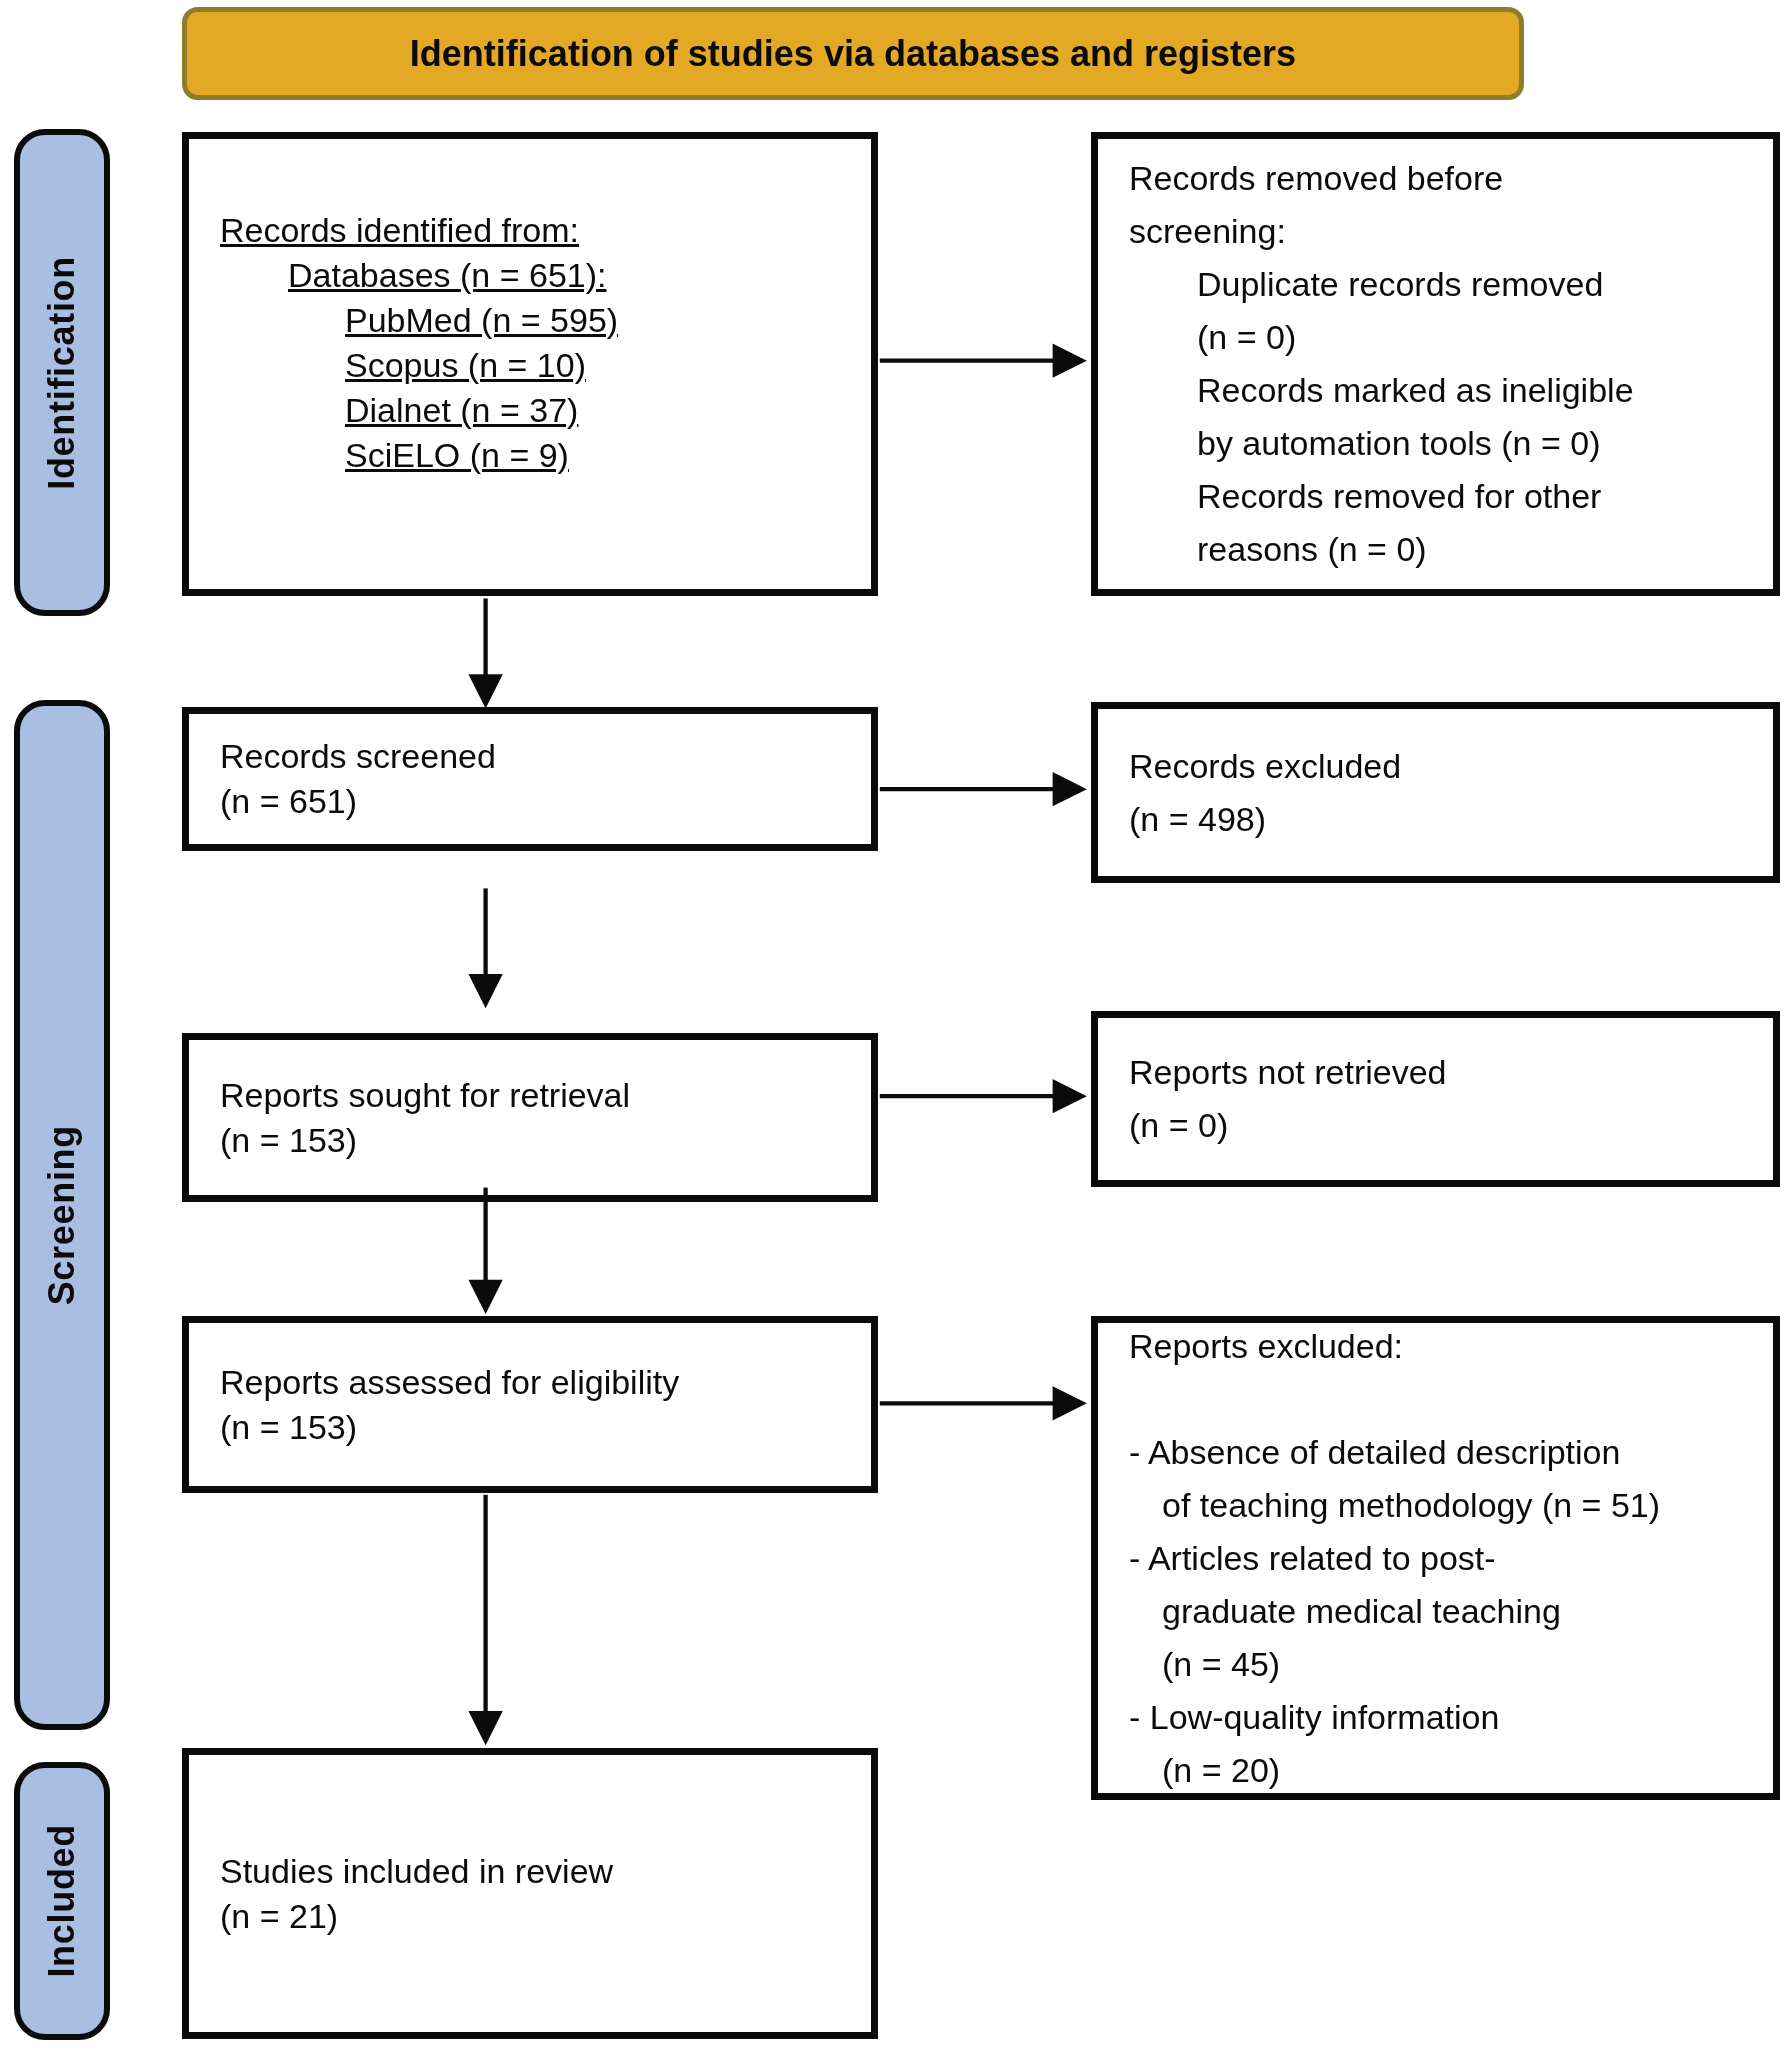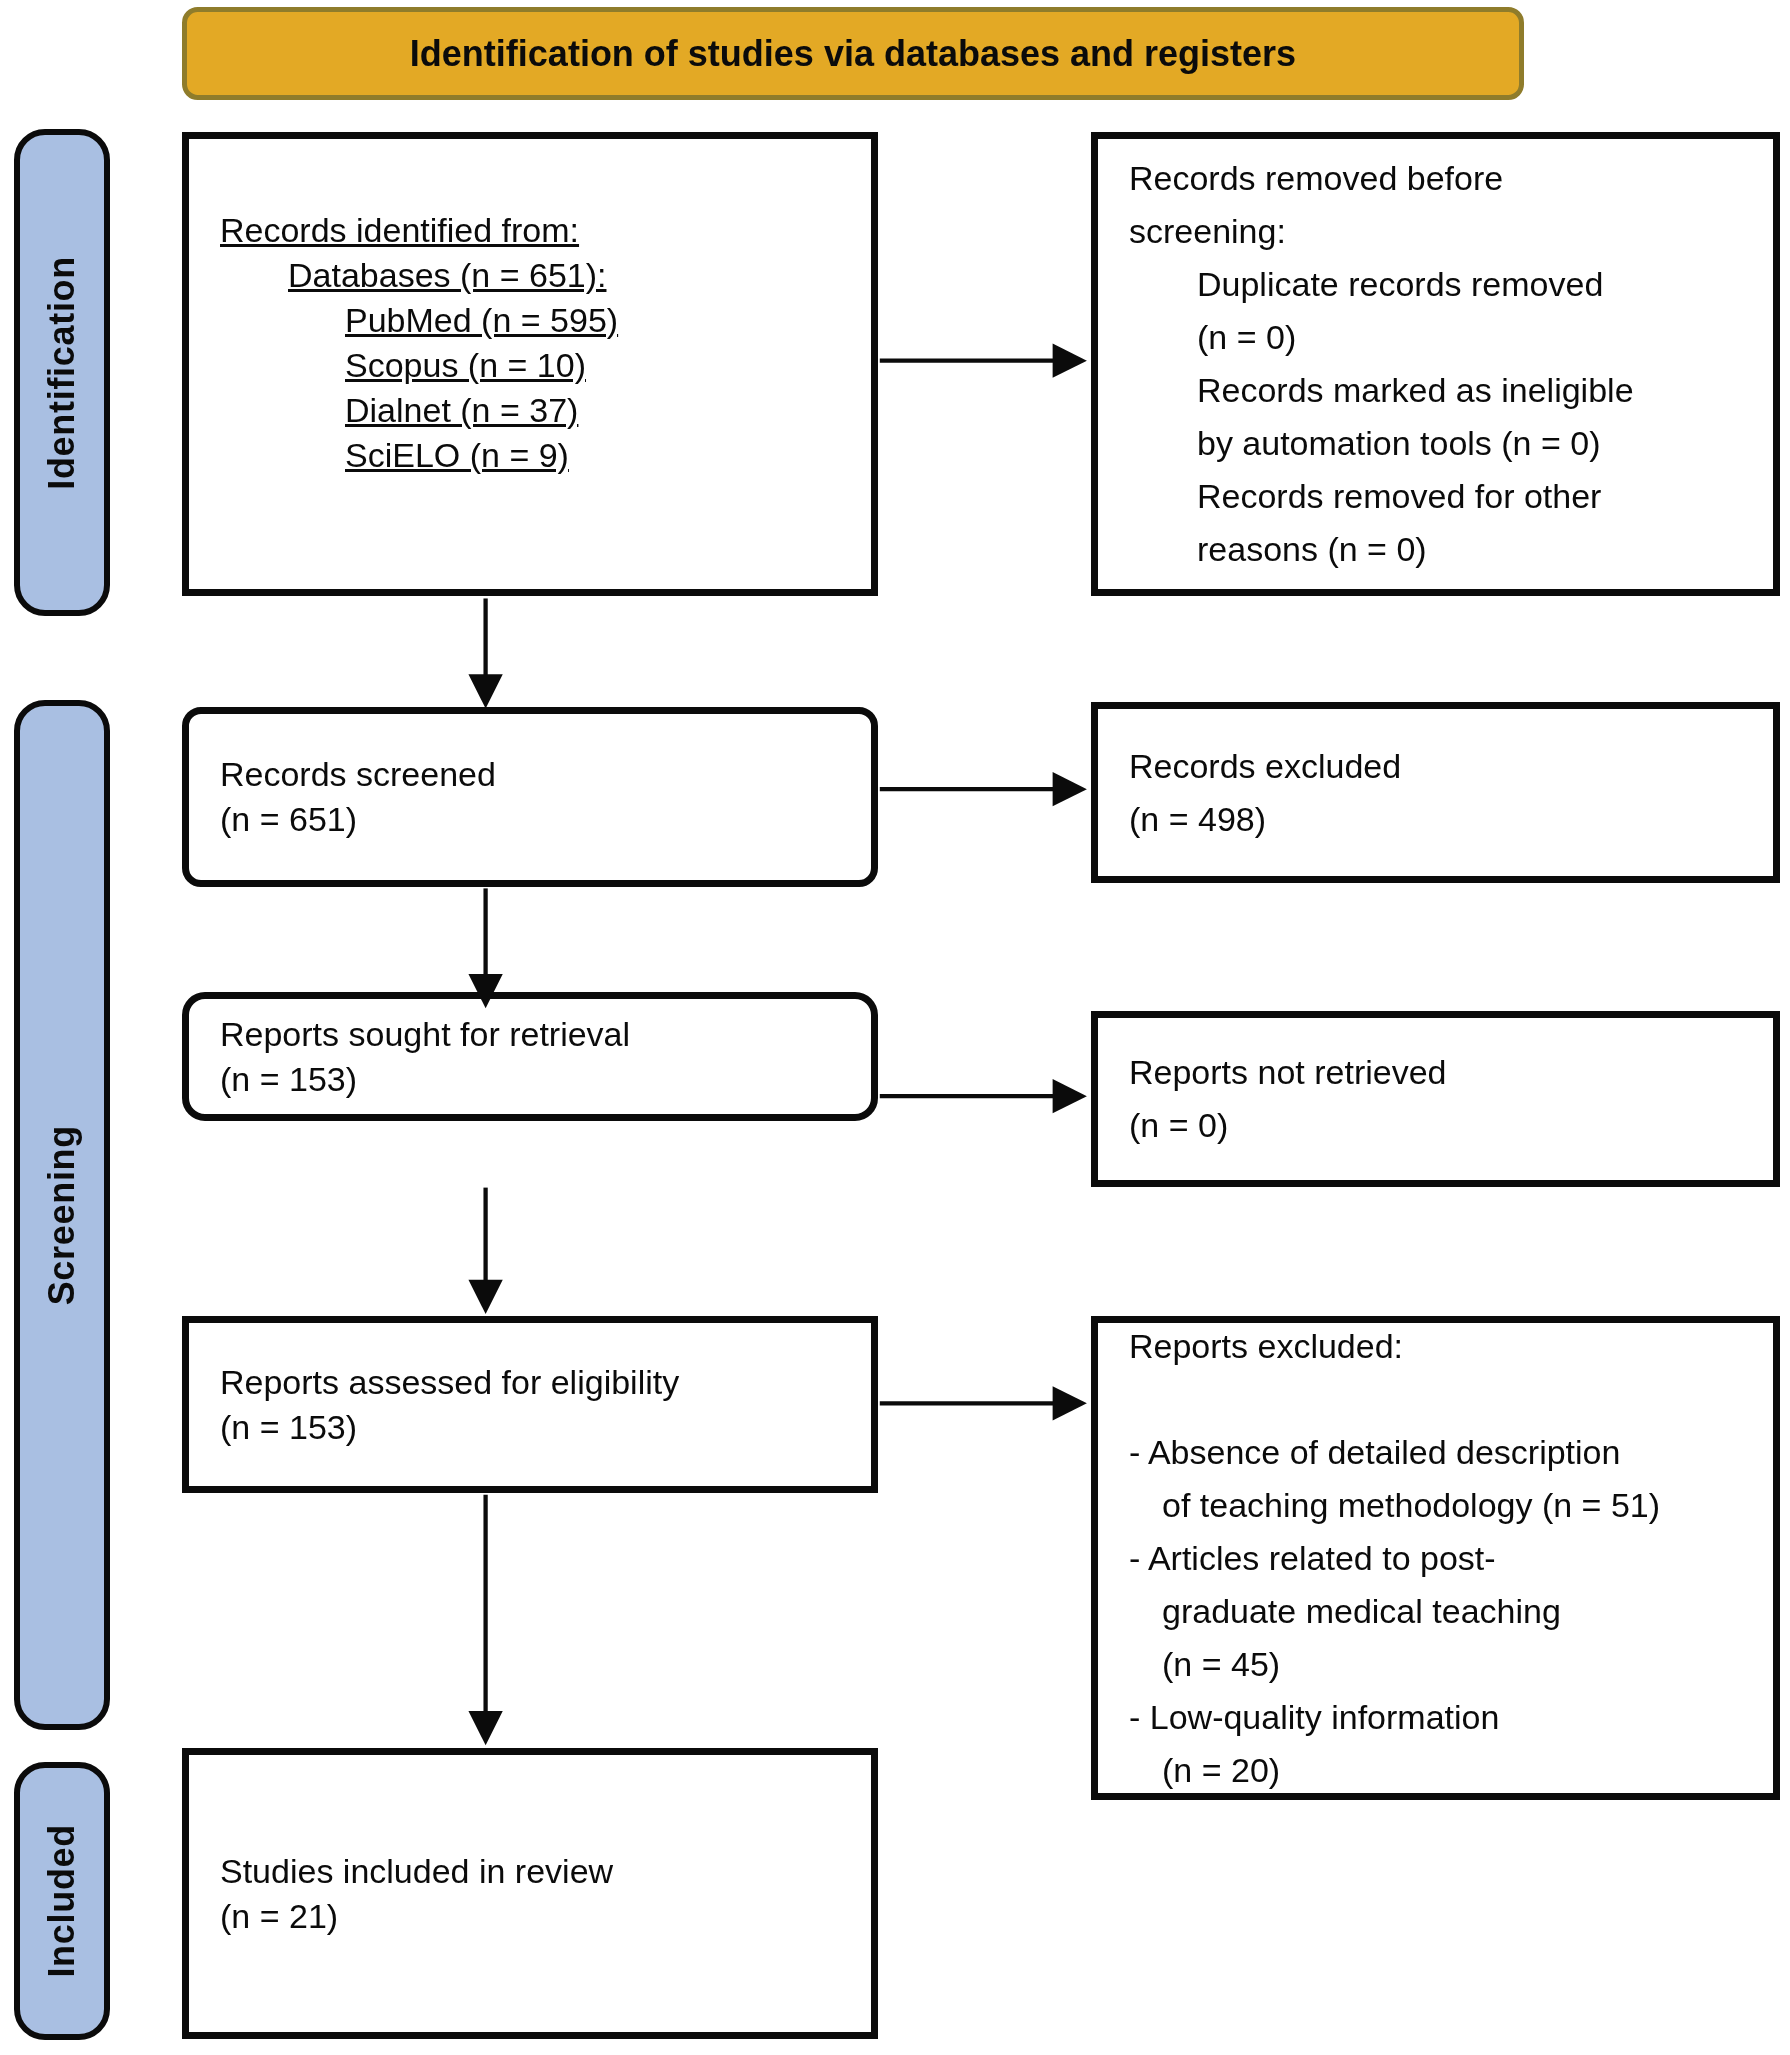--- a/index.html
+++ b/index.html
@@ -31,23 +31,23 @@
     font-size:34px;line-height:45px;padding:14.3px 13px 14.3px 31px;
   }
   .ln{white-space:nowrap;}
   .ind-1{padding-left:68px;}
   .ind-2{padding-left:125px;}
   .box-bullets .ind-1{padding-left:33px;}
   .col-left{left:182px;width:696px;}
   .col-right{left:1091px;width:689px;gap:8px;}
   .box-records-identified{top:132px;height:464px;padding-bottom:57px;text-decoration:underline;}
   .box-records-removed{top:132px;height:464px;}
-  .box-records-screened{top:707px;height:180px;border-radius:19px;}
+  .box-records-screened{top:707px;height:144px;}
   .box-records-excluded{top:702px;height:181px;}
-  .box-reports-sought{top:992px;height:129px;border-radius:23px;}
+  .box-reports-sought{top:1033px;height:169px;}
   .box-reports-not-retrieved{top:1011px;height:176px;}
   .box-reports-assessed{top:1316px;height:177px;}
   .box-reports-excluded{top:1316px;height:484px;}
   .box-studies-included{top:1748px;height:291px;}
   .arrows{position:absolute;left:0;top:0;width:1791px;height:2056px;pointer-events:none;}
 </style>
 </head>
 <body>
 
 <div class="canvas">

